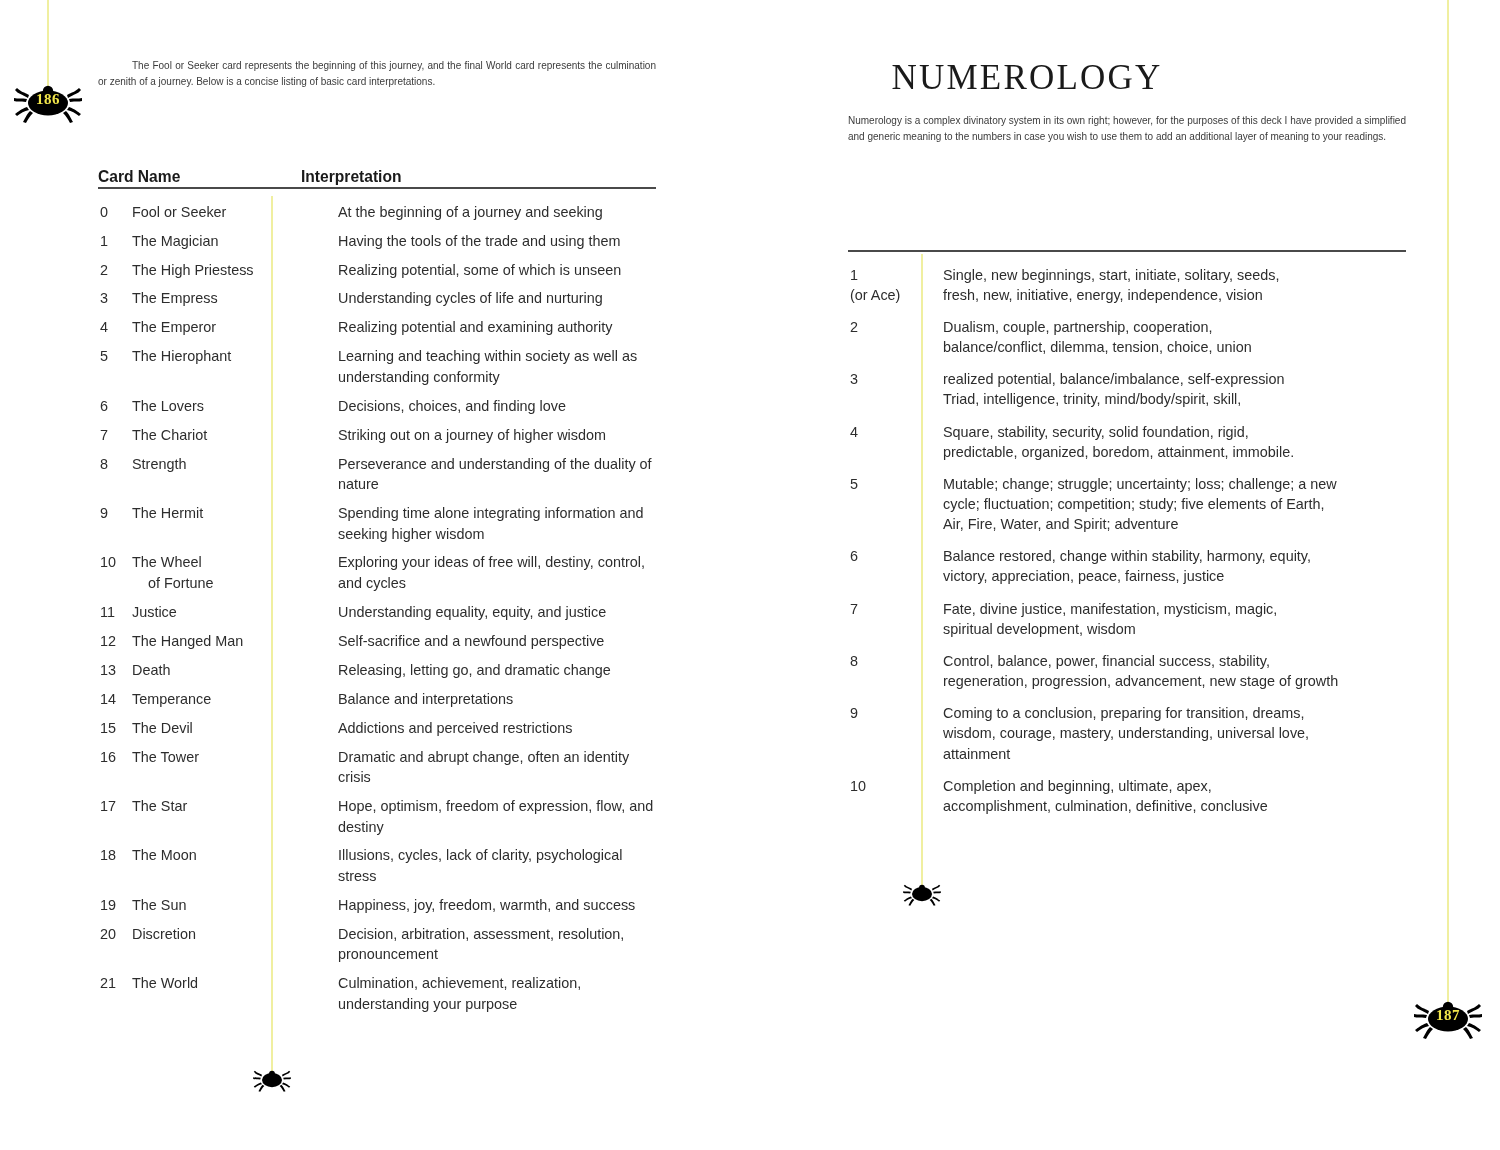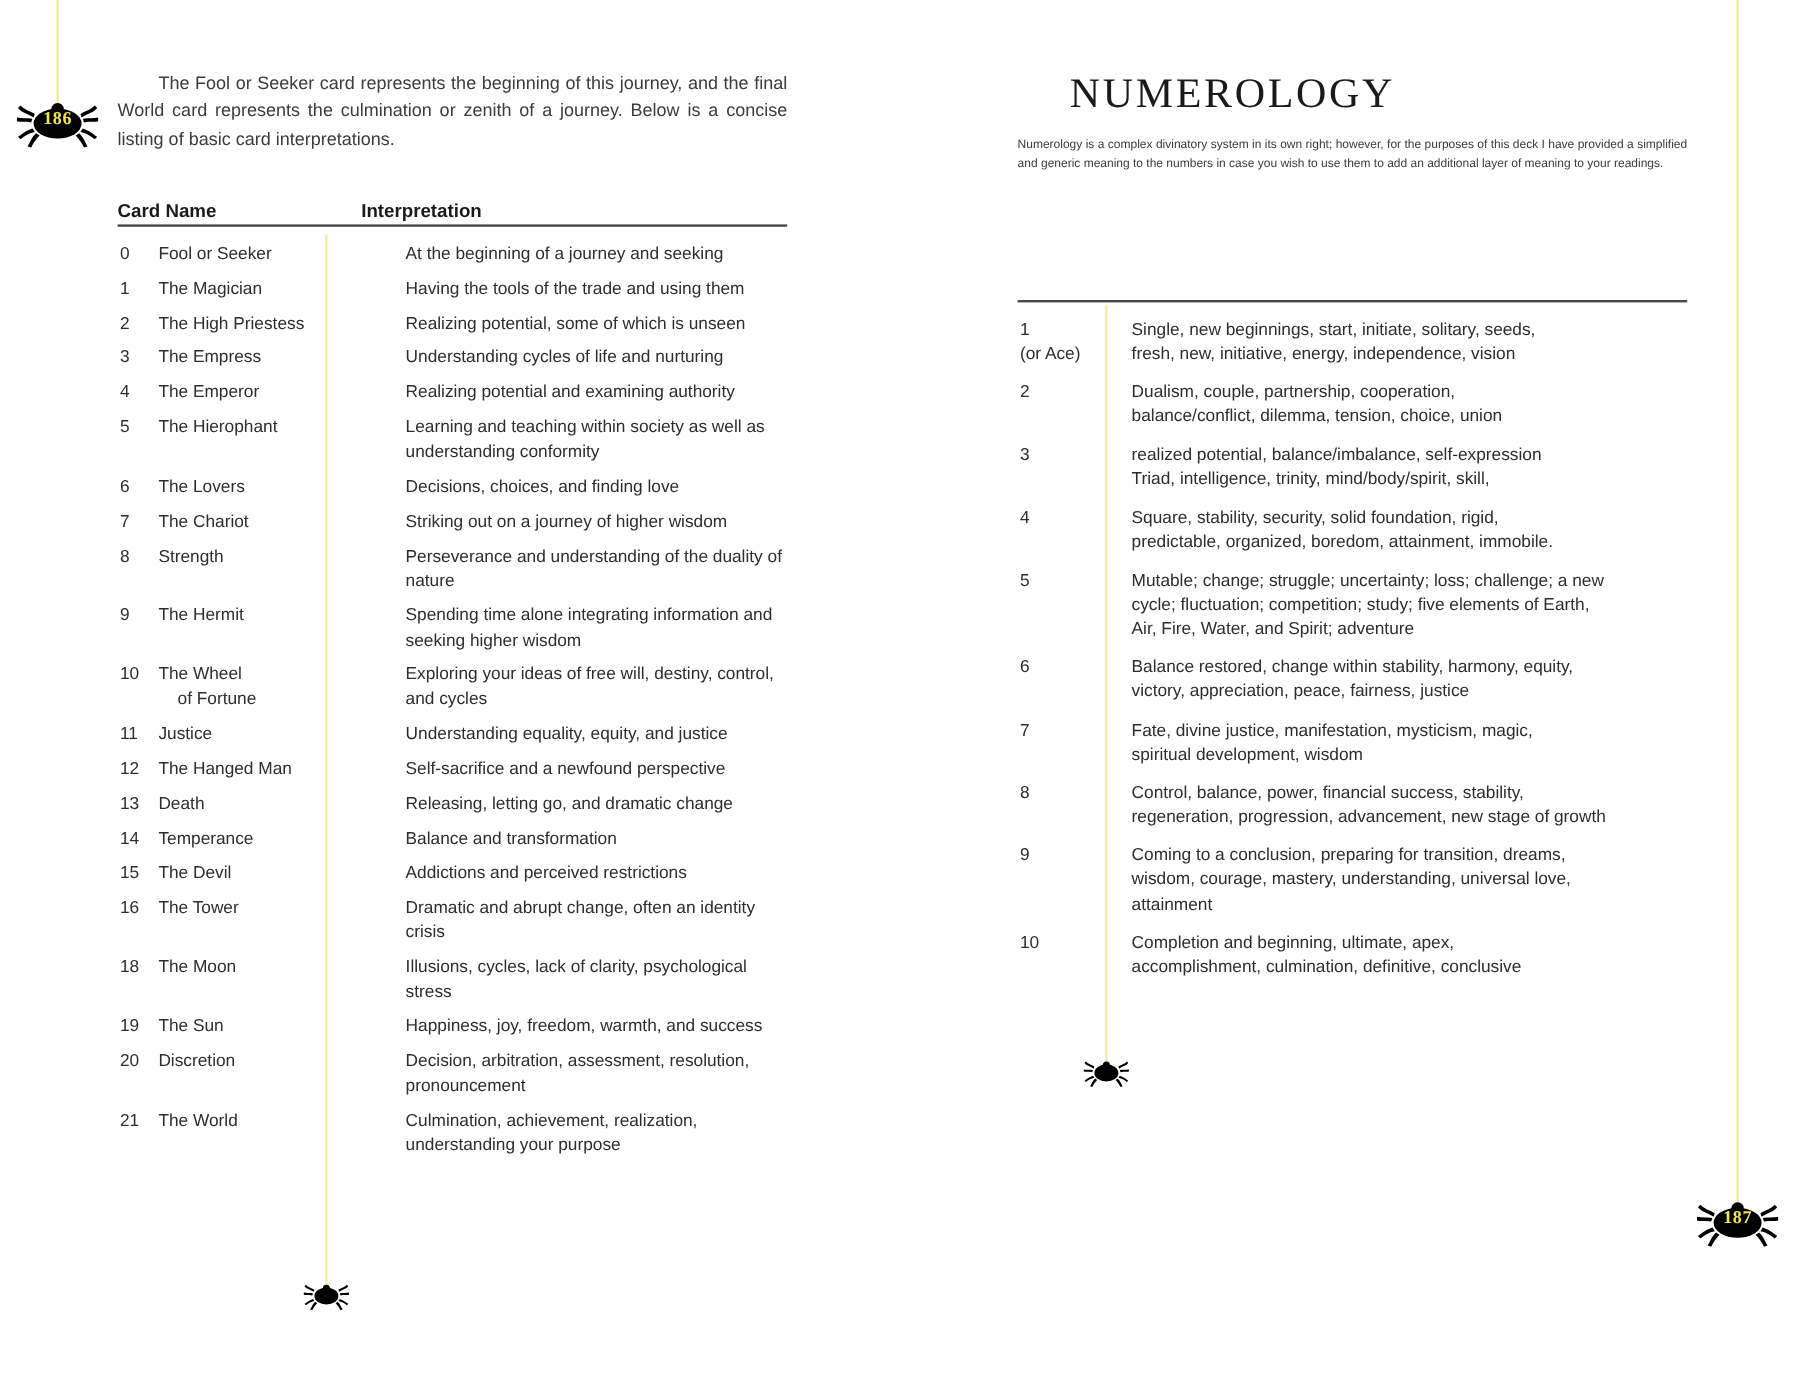--- a/index.html
+++ b/index.html
@@ -54,21 +54,21 @@
   .page { position: absolute; top: 0; height: 1150px; }
   #page-left  { left: 0;   width: 750px; }
   #page-right { left: 750px; width: 750px; }
 
   
   #left-intro {
     position: absolute;
     left: 98px;
     top: 58px;
     width: 558px;
-    font-size: 15px;
+    font-size: 10px;
     line-height: 1.55;
     text-align: justify;
     color: #3b3b3b;
   }
   #left-intro .indent { display: inline-block; width: 34px; }
 
   
   #card-table {
     position: absolute;
     left: 98px;
@@ -324,33 +324,38 @@
           <div class="c-interp">Self-sacrifice and a newfound perspective</div>
         </div>
         <div class="card-row">
           <div class="c-num">13</div>
           <div class="c-name"><span>Death</span></div>
           <div class="c-interp">Releasing, letting go, and dramatic change</div>
         </div>
         <div class="card-row">
           <div class="c-num">14</div>
           <div class="c-name"><span>Temperance</span></div>
-          <div class="c-interp">Balance and transformation</div>
+          <div class="c-interp">Balance and interpretations</div>
         </div>
         <div class="card-row">
           <div class="c-num">15</div>
           <div class="c-name"><span>The Devil</span></div>
           <div class="c-interp">Addictions and perceived restrictions</div>
         </div>
         <div class="card-row">
           <div class="c-num">16</div>
           <div class="c-name"><span>The Tower</span></div>
           <div class="c-interp">Dramatic and abrupt change, often an identity crisis</div>
         </div>
         <div class="card-row">
+          <div class="c-num">17</div>
+          <div class="c-name"><span>The Star</span></div>
+          <div class="c-interp">Hope, optimism, freedom of expression, flow, and destiny</div>
+        </div>
+        <div class="card-row">
           <div class="c-num">18</div>
           <div class="c-name"><span>The Moon</span></div>
           <div class="c-interp">Illusions, cycles, lack of clarity, psychological stress</div>
         </div>
         <div class="card-row">
           <div class="c-num">19</div>
           <div class="c-name"><span>The Sun</span></div>
           <div class="c-interp">Happiness, joy, freedom, warmth, and success</div>
         </div>
         <div class="card-row">

